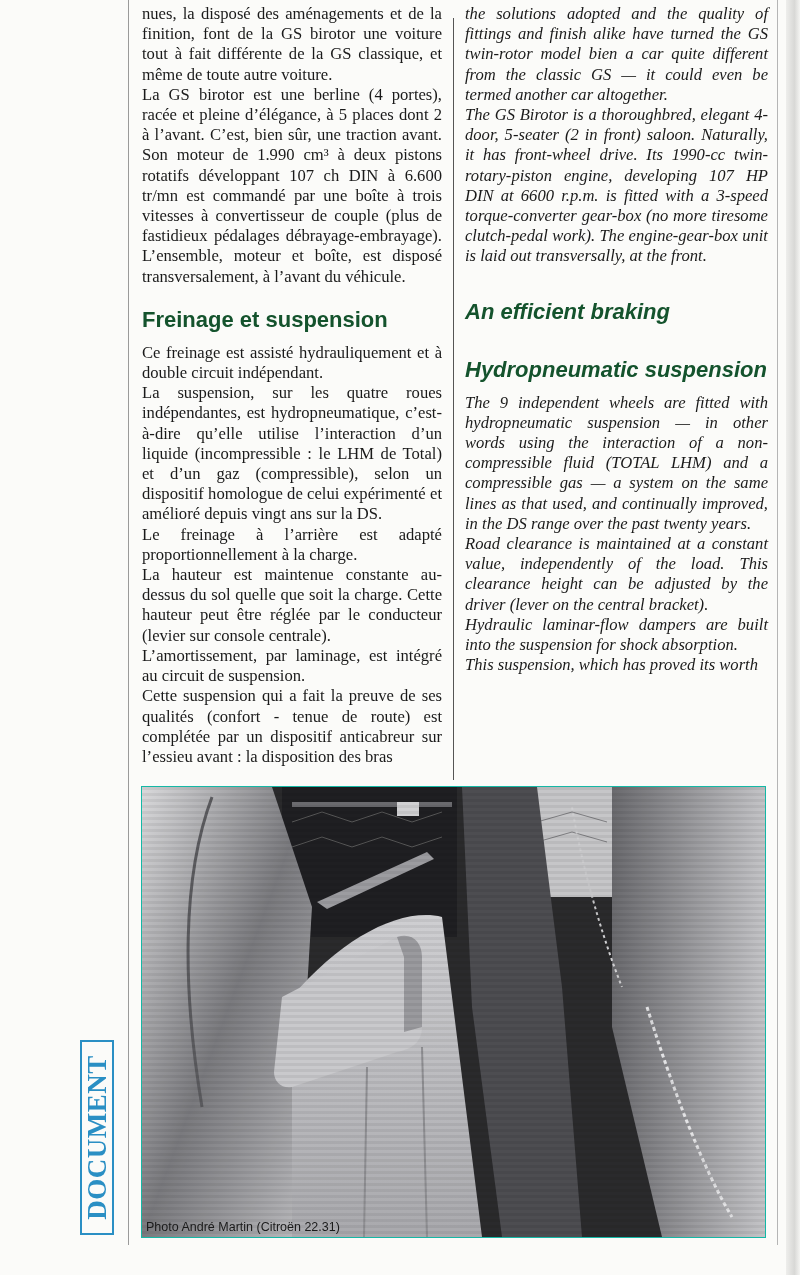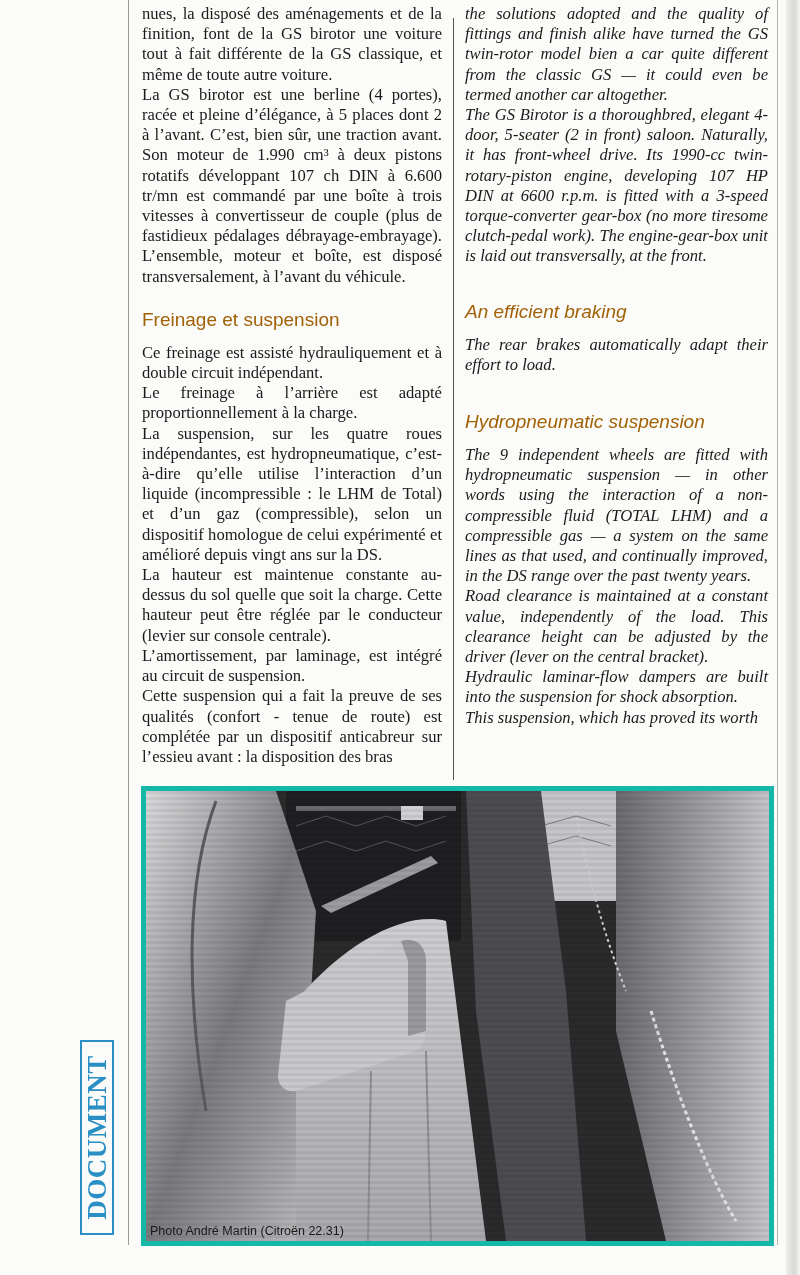--- a/index.html
+++ b/index.html
@@ -28,31 +28,31 @@
     .col {
       position: absolute; top: 4px;
       font-size: 16.6px; line-height: 20.2px;
       text-align: justify;
     }
     .col-fr { left: 142px; width: 300px; }
     .col-en { left: 465px; width: 303px; font-style: italic; }
     .col p { margin: 0; }
     .col h2 {
       font-family: "Liberation Sans", "DejaVu Sans", sans-serif;
-      font-weight: normal; font-size: 19px; line-height: 22px;
-      margin: 0; color: #a16207; text-align: left;
+      font-weight: bold; font-size: 22px; line-height: 22px;
+      margin: 0; color: #14532d; text-align: left;
     }
     .col-fr h2 { margin-top: 22px; margin-bottom: 12px; }
     .col-en h2 { font-style: italic; margin-bottom: 12px; }
     .col-en h2.h-brake { margin-top: 34px; }
     .col-en h2.h-susp { margin-top: 36px; }
 
     .photo {
       position: absolute; left: 141px; top: 786px; width: 623px; height: 450px;
-      border: 5px solid #14b8a6; overflow: hidden;
+      border: 1px solid #14b8a6; overflow: hidden;
       background: #fca5a5;
     }
     .photo svg { display: block; width: 100%; height: 100%; }
     .photo-credit {
       position: absolute; left: 4px; bottom: 3px;
       font-family: "Liberation Sans", "DejaVu Sans", sans-serif;
       font-size: 12.5px; color: #1a1a1a; white-space: nowrap;
     }
 
     .doc-label {
@@ -74,32 +74,31 @@
 <div class="page-edge-left"></div>
 <div class="page-edge-right"></div>
 <div class="page-shade-right"></div>
 <div class="col-rule"></div>
 
 <div class="col col-fr">
   <p>nues, la disposé des aménagements et de la finition, font de la GS birotor une voiture tout à fait différente de la GS classique, et même de toute autre voiture.</p>
   <p>La GS birotor est une berline (4 portes), racée et pleine d’élégance, à 5 places dont 2 à l’avant. C’est, bien sûr, une traction avant. Son moteur de 1.990 cm³ à deux pistons rotatifs développant 107 ch DIN à 6.600 tr/mn est commandé par une boîte à trois vitesses à convertisseur de couple (plus de fastidieux pédalages débrayage-embrayage). L’ensemble, moteur et boîte, est disposé transversalement, à l’avant du véhicule.</p>
   <h2>Freinage et suspension</h2>
   <p>Ce freinage est assisté hydrauliquement et à double circuit indépendant.</p>
+  <p>La suspension, sur les quatre roues indépendantes, est hydropneumatique, c’est-à-dire qu’elle utilise l’interaction d’un liquide (incompressible : le LHM de Total) et d’un gaz (compressible), selon un dispositif homologue de celui expérimenté et amélioré depuis vingt ans sur la DS.</p>
   <p>Le freinage à l’arrière est adapté proportionnellement à la charge.</p>
-  <p>La suspension, sur les quatre roues indépendantes, est hydropneumatique, c’est-à-dire qu’elle utilise l’interaction d’un liquide (incompressible : le LHM de Total) et d’un gaz (compressible), selon un dispositif homologue de celui expérimenté et amélioré depuis vingt ans sur la DS.</p>
   <p>La hauteur est maintenue constante au-dessus du sol quelle que soit la charge. Cette hauteur peut être réglée par le conducteur (levier sur console centrale).</p>
   <p>L’amortissement, par laminage, est intégré au circuit de suspension.</p>
   <p>Cette suspension qui a fait la preuve de ses qualités (confort - tenue de route) est complétée par un dispositif anticabreur sur l’essieu avant : la disposition des bras</p>
 </div>
 
 <div class="col col-en">
   <p>the solutions adopted and the quality of fittings and finish alike have turned the GS twin-rotor model bien a car quite different from the classic GS — it could even be termed another car altogether.</p>
   <p>The GS Birotor is a thoroughbred, elegant 4-door, 5-seater (2 in front) saloon. Naturally, it has front-wheel drive. Its 1990-cc twin-rotary-piston engine, developing 107 HP DIN at 6600 r.p.m. is fitted with a 3-speed torque-converter gear-box (no more tiresome clutch-pedal work). The engine-gear-box unit is laid out transversally, at the front.</p>
   <h2 class="h-brake">An efficient braking</h2>
-  <p>The rear brakes automatically adapt their effort to load.</p>
   <h2 class="h-susp">Hydropneumatic suspension</h2>
   <p>The 9 independent wheels are fitted with hydropneumatic suspension — in other words using the interaction of a non-compressible fluid (TOTAL LHM) and a compressible gas — a system on the same lines as that used, and continually improved, in the DS range over the past twenty years.</p>
   <p>Road clearance is maintained at a constant value, independently of the load. This clearance height can be adjusted by the driver (lever on the central bracket).</p>
   <p>Hydraulic laminar-flow dampers are built into the suspension for shock absorption.</p>
   <p>This suspension, which has proved its worth</p>
 </div>
 
 <div class="photo">
   <svg viewBox="0 0 623 450" preserveAspectRatio="none">
     <defs>

